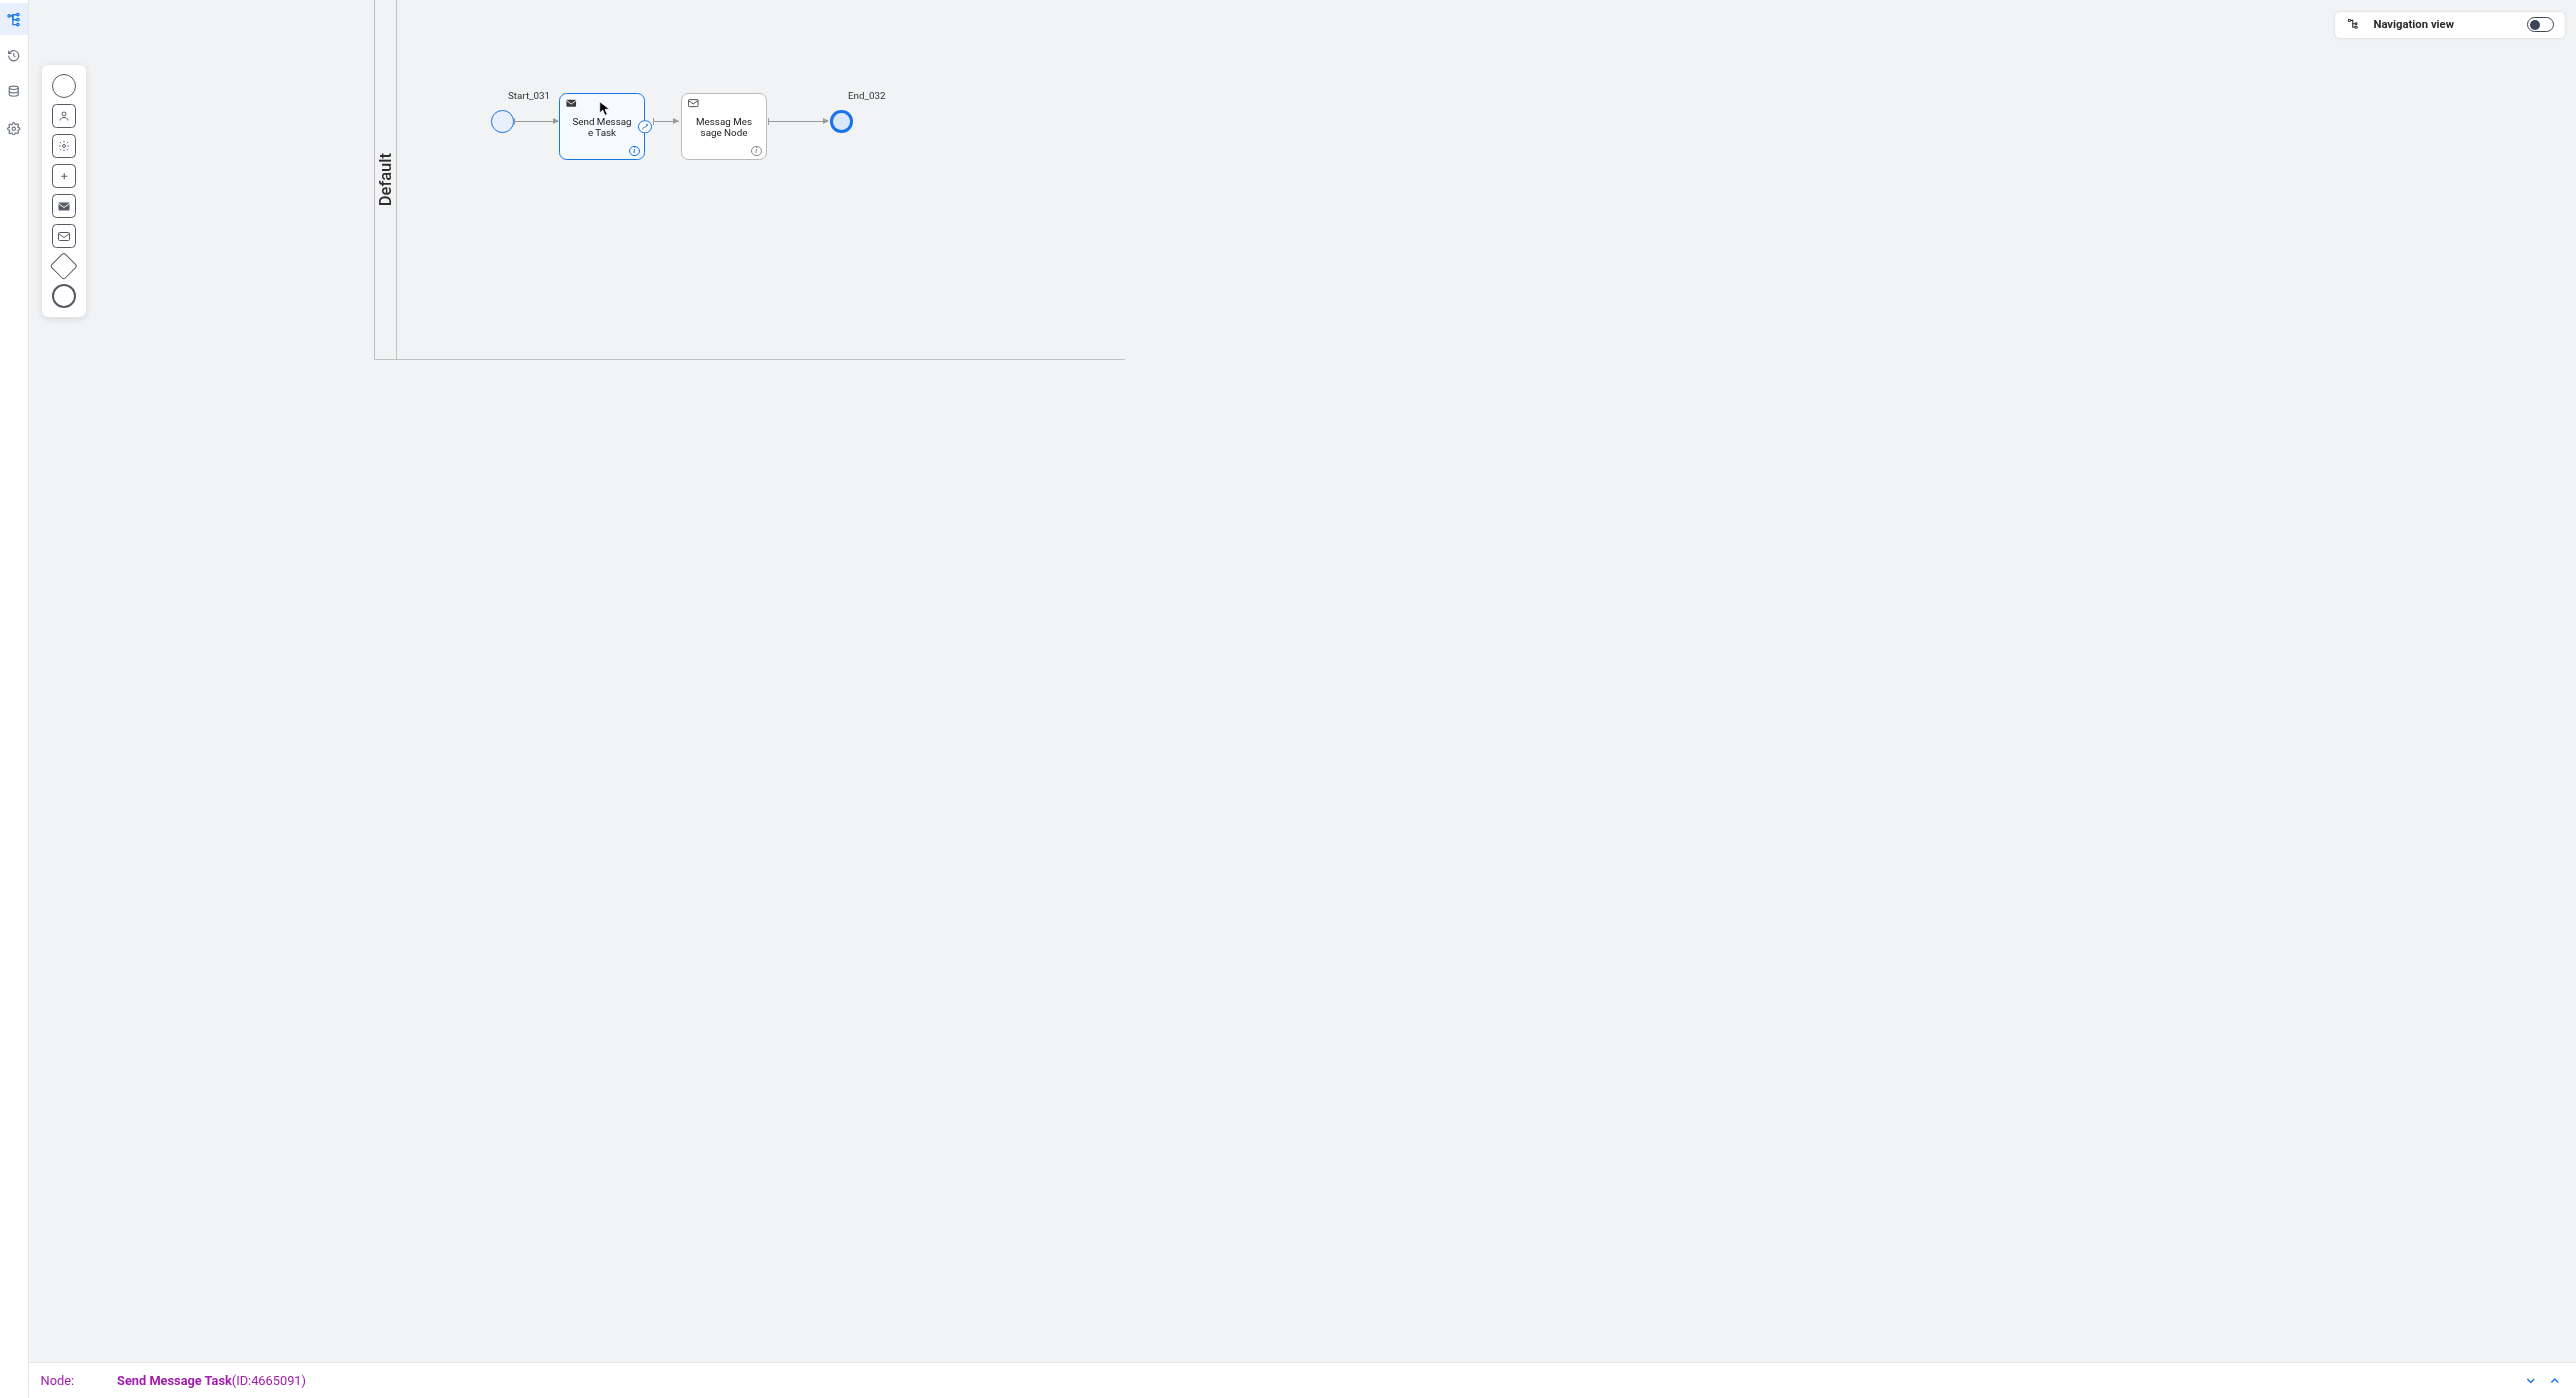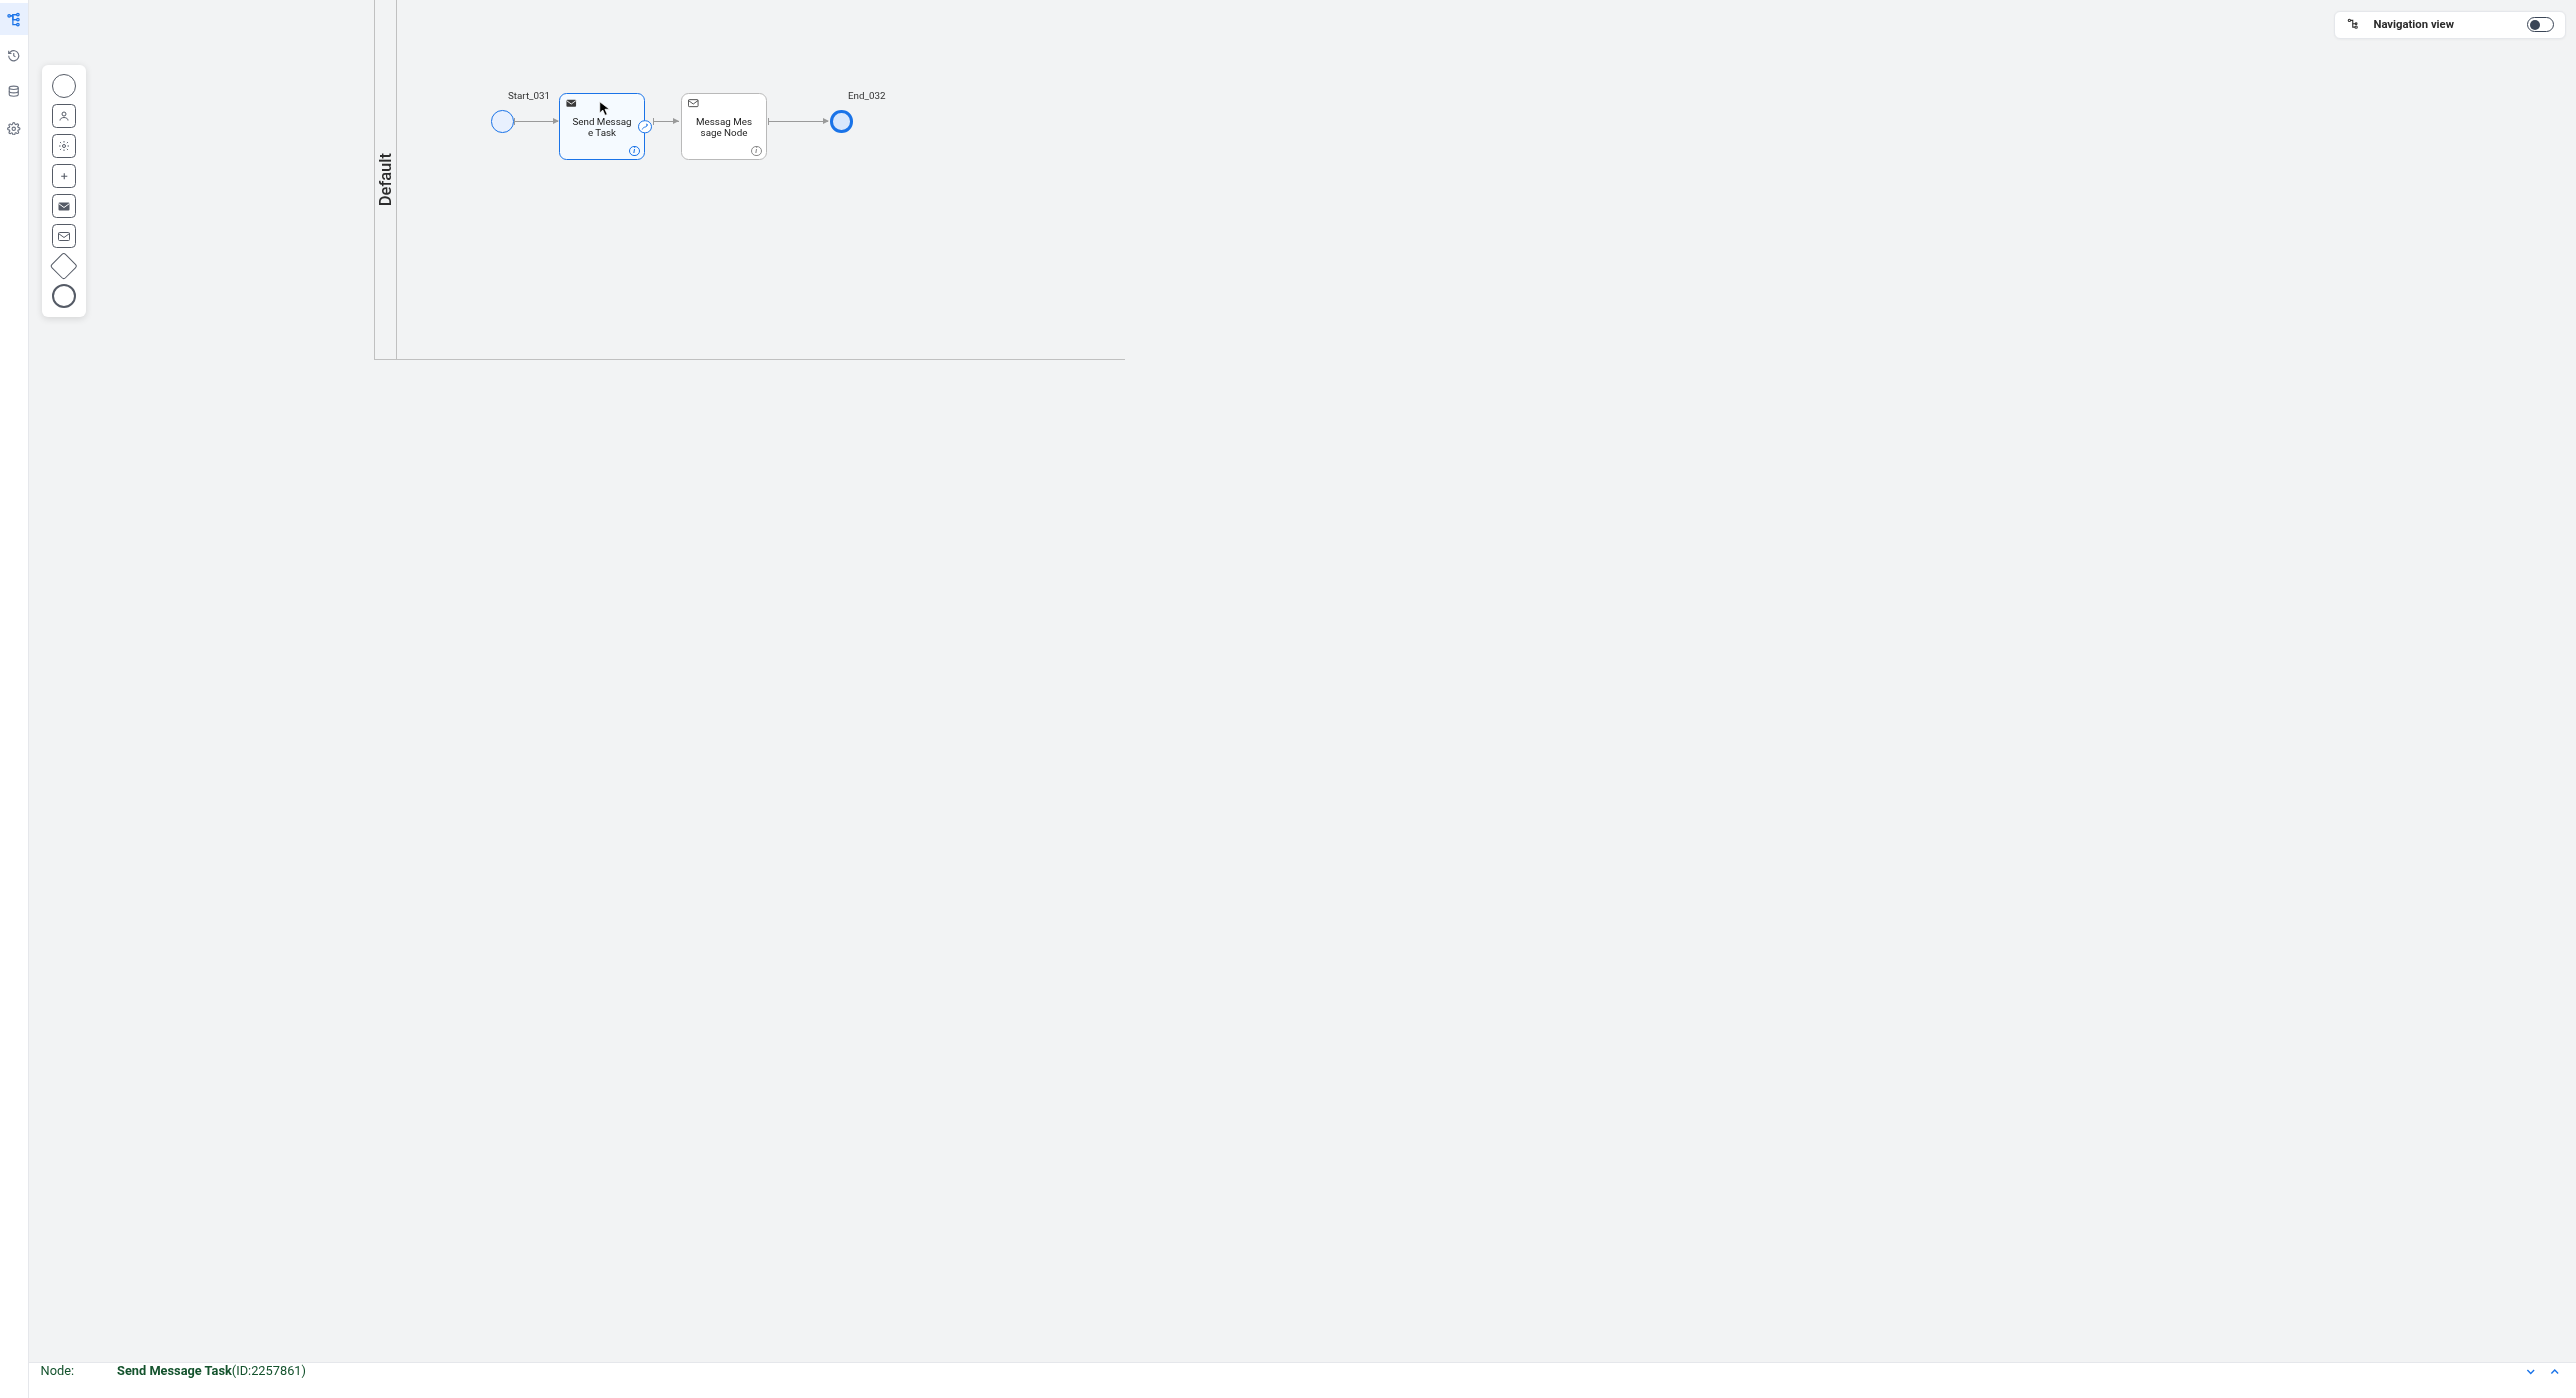--- a/index.html
+++ b/index.html
@@ -232,24 +232,24 @@
     background: #3a4556;
   }
 
   
   .status-bar {
     position: absolute;
     left: 28.5px; right: 0; bottom: 0;
     height: 36px;
     background: #fff;
     border-top: 0.8px solid #e5e7eb;
-    display: flex; align-items: flex-start;
+    display: flex; align-items: center;
     padding: 0 12px;
     font-size: 12.8px;
-    color: #14532d;
+    color: #a21caf;
   }
   .status-bar .spacer { flex: 1; }
   .status-bar .chev {
     width: 18px; height: 18px;
     display: flex; align-items: center; justify-content: center;
     color: #1a73e8;
     cursor: pointer;
     margin-left: 6px;
   }
   .status-bar strong { font-weight: 700; margin-left: 43px; }
@@ -405,21 +405,21 @@
         <path d="M1 1l0 15 4-4 3 7 3-1-3-7 6 0z" fill="#000" stroke="#fff" stroke-width="1"></path>
       </svg>
   </div>
 
 </div>
 
 <div class="status-bar">
   <span>Node: </span>
   <strong>Send Message Task</strong>
   <span> (ID: </span>
-  <span>2257861</span>
+  <span>4665091</span>
   <span>)</span>
   <div class="spacer"></div>
   <div class="chev">
     <svg width="13.5" height="13.5" viewBox="0 0 24 24" fill="none" stroke="currentColor" stroke-width="2.5">
         <polyline points="6 9 12 15 18 9"></polyline>
       </svg>
   </div>
   <div class="chev">
     <svg width="13.5" height="13.5" viewBox="0 0 24 24" fill="none" stroke="currentColor" stroke-width="2.5">
         <polyline points="6 15 12 9 18 15"></polyline>

